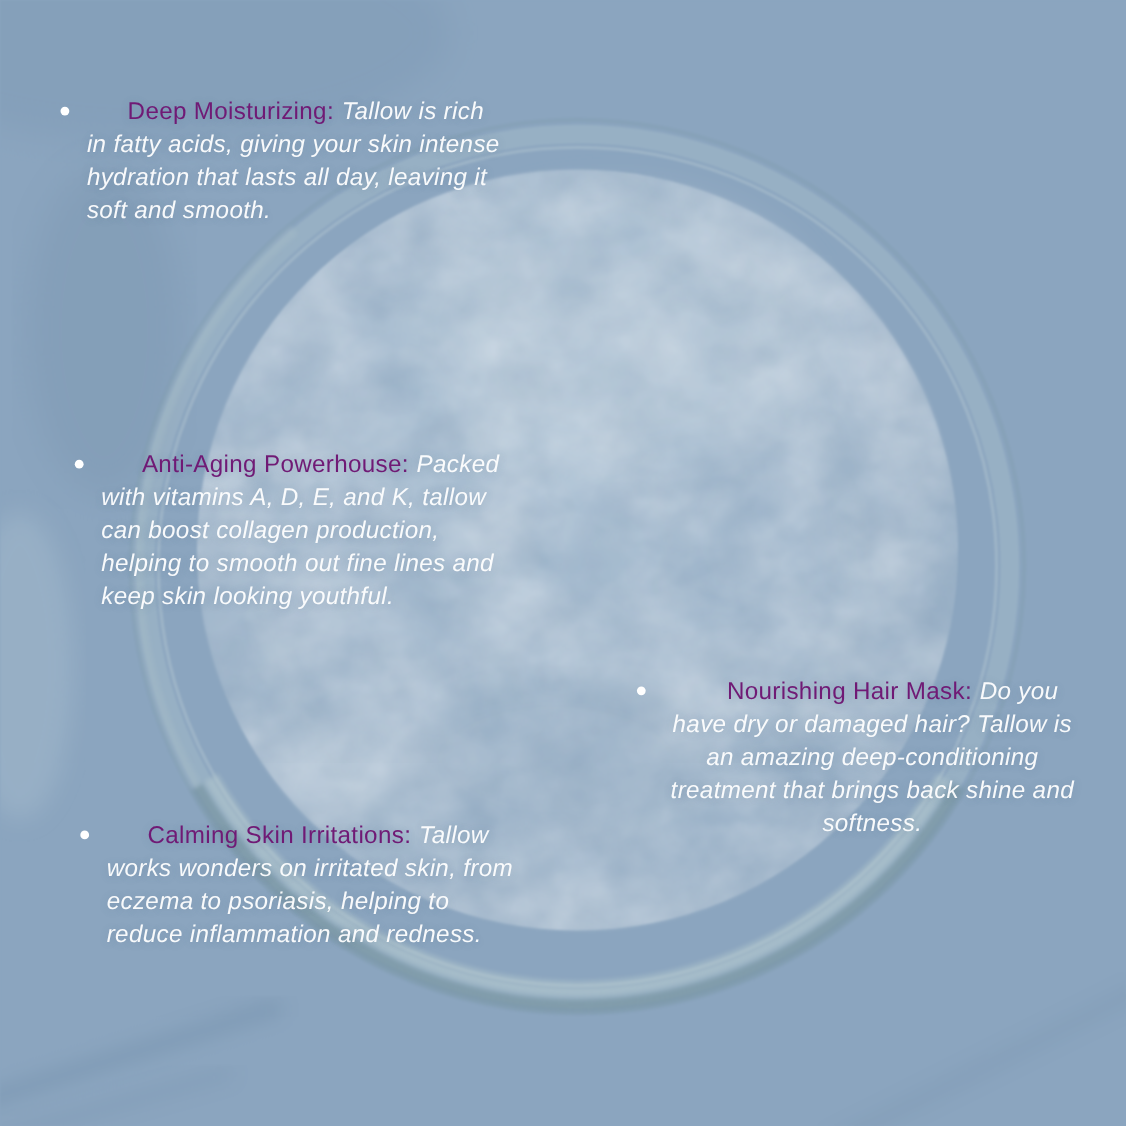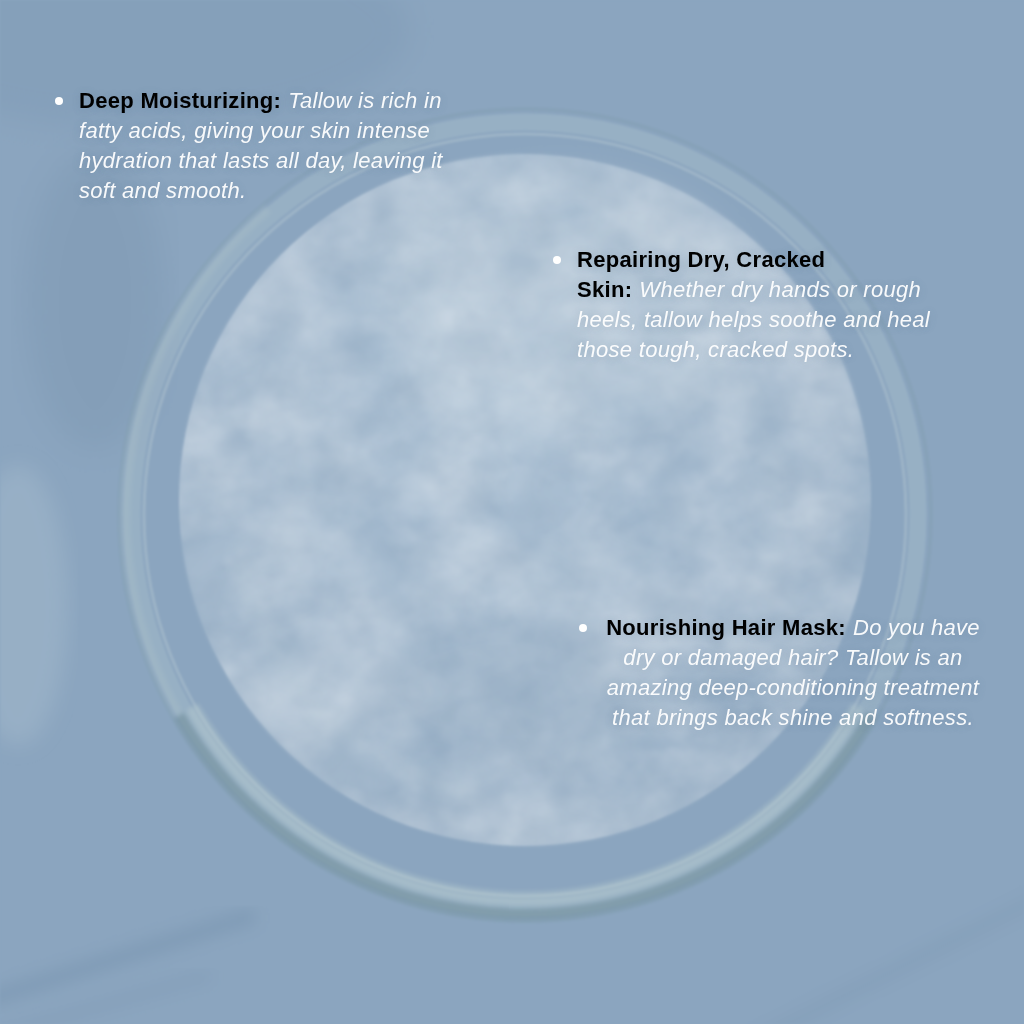--- a/index.html
+++ b/index.html
@@ -19,21 +19,21 @@
     letter-spacing:0.3px;
     text-shadow:0 1px 8px rgba(70,100,130,0.22);
   }
   .dot{
     position:absolute;
     left:-24px;top:11px;
     width:8px;height:8px;
     border-radius:50%;
     background:#ffffff;
   }
-  .hd{font-weight:700;color:#000000;margin-right:0.32em;}
+  .hd{font-weight:400;color:#701a75;margin-right:0.32em;margin-left:37px;}
   .bd{font-weight:400;color:rgba(255,255,255,0.94);font-style:italic;}
   
   .b1{left:79px; top:86px;  width:382px;}
   .b2{left:577px;top:245px; width:376px;}
   .b3{left:92px; top:407px; width:370px;}
   .b4{left:603px;top:613px; width:380px;text-align:center;}
   .b5{left:97px; top:744px; width:374px;}
 </style>
 </head>
 <body>
@@ -111,25 +111,29 @@
       <path d="M474,791 A290,290 0 0 1 239,555" fill="none" stroke="#CBD9E0" stroke-width="14" opacity="0.18" filter="url(#soft8)"></path>
       <path d="M741,380 A250,250 0 0 1 568,751" fill="none" stroke="#C2D2DB" stroke-width="12" opacity="0.15" filter="url(#soft8)"></path>
     </g>
   </svg>
 
   <div class="bullet b1">
     <span class="dot"></span>
     <span class="hd">Deep Moisturizing:</span><span class="bd">Tallow is rich in fatty acids, giving your skin intense hydration that lasts all day, leaving it soft and smooth.</span>
   </div>
 
-  <div class="bullet b2">
+
+  <div class="bullet b3">
     <span class="dot"></span>
-    <span class="hd">Repairing Dry, Cracked Skin:</span><span class="bd">Whether dry hands or rough heels, tallow helps soothe and heal those tough, cracked spots.</span>
+    <span class="hd">Anti-Aging Powerhouse:</span><span class="bd">Packed with vitamins A, D, E, and K, tallow can boost collagen production, helping to smooth out fine lines and keep skin looking youthful.</span>
   </div>
-
 
   <div class="bullet b4">
     <span class="dot"></span>
     <span class="hd">Nourishing Hair Mask:</span><span class="bd">Do you have dry or damaged hair? Tallow is an amazing deep-conditioning treatment that brings back shine and softness.</span>
   </div>
 
+  <div class="bullet b5">
+    <span class="dot"></span>
+    <span class="hd">Calming Skin Irritations:</span><span class="bd">Tallow works wonders on irritated skin, from eczema to psoriasis, helping to reduce inflammation and redness.</span>
+  </div>
 
 </div>
 
 </body></html>

